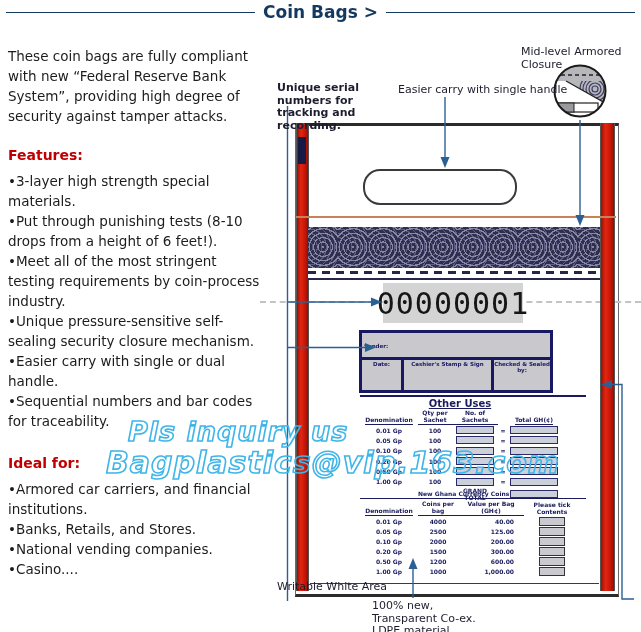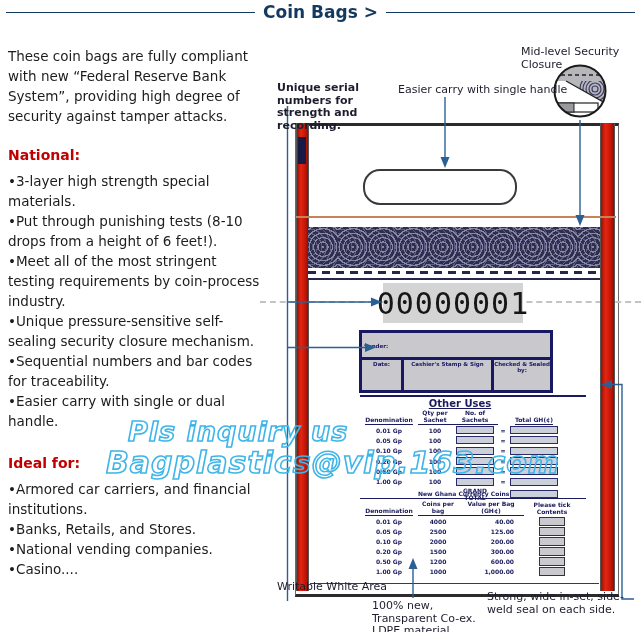--- a/index.html
+++ b/index.html
@@ -115,47 +115,46 @@
 <div class="page">
 
   <div class="hdr">
     <div class="rule"></div>
     <div class="title">Coin Bags &gt;</div>
     <div class="rule"></div>
   </div>
 
   <div class="left-col">
     <p>These coin bags are fully compliant with new “Federal Reserve Bank System”, providing high degree of security against tamper attacks.</p>
-    <div class="red-heading">National:</div>
+    <div class="red-heading">Features:</div>
     <div id="features-list">
         <div class="bullet-item">3-layer high strength special materials.</div>
         <div class="bullet-item">Put through punishing tests (8-10 drops from a height of 6 feet!).</div>
         <div class="bullet-item">Meet all of the most stringent testing  requirements by coin-process industry.</div>
         <div class="bullet-item">Unique pressure-sensitive self-sealing security closure mechanism.</div>
+        <div class="bullet-item">Easier carry with single or dual handle.</div>
         <div class="bullet-item">Sequential numbers and bar codes for traceability.</div>
-        <div class="bullet-item">Easier carry with single or dual handle.</div>
       </div>
     <div class="red-heading" style="margin-top:22px;">Ideal for:</div>
     <div id="ideal-list">
         <div class="bullet-item">Armored car carriers, and financial institutions.</div>
         <div class="bullet-item">Banks, Retails, and Stores.</div>
         <div class="bullet-item">National vending companies.</div>
         <div class="bullet-item">Casino....</div>
       </div>
   </div>
 
   <div class="watermark wm1">Pls inquiry us</div>
   <div class="watermark wm2">Bagplastics@vip.163.com</div>
 
-  <div class="anno bold" style="left:277px;top:82px;width:114px;">Unique serial numbers for strength and recording.</div>
+  <div class="anno bold" style="left:277px;top:82px;width:114px;">Unique serial numbers for tracking and recording.</div>
   <div class="anno" style="left:398px;top:84px;width:170px;">Easier carry with single handle</div>
-  <div class="anno" style="left:521px;top:46px;width:120px;">Mid-level Security Closure</div>
+  <div class="anno" style="left:521px;top:46px;width:120px;">Mid-level Armored Closure</div>
   <div class="anno" style="left:277px;top:581px;width:120px;">Writable White Area</div>
   <div class="anno" style="left:372px;top:600px;width:110px;">100% new, Transparent Co-ex. LDPE material.</div>
-  <div class="anno" style="left:487px;top:591px;width:145px;">Strong, wide in-set, side-weld seal on each side.</div>
 
   <svg class="closure-icon" width="54" height="54" viewBox="0 0 54 54">
     <defs>
       <clipPath id="circ">
           <circle cx="27" cy="27" r="25.5"></circle>
         </clipPath>
       <clipPath id="wedge">
           <polygon points="13,17 54,17 54,40"></polygon>
         </clipPath>
     </defs>

